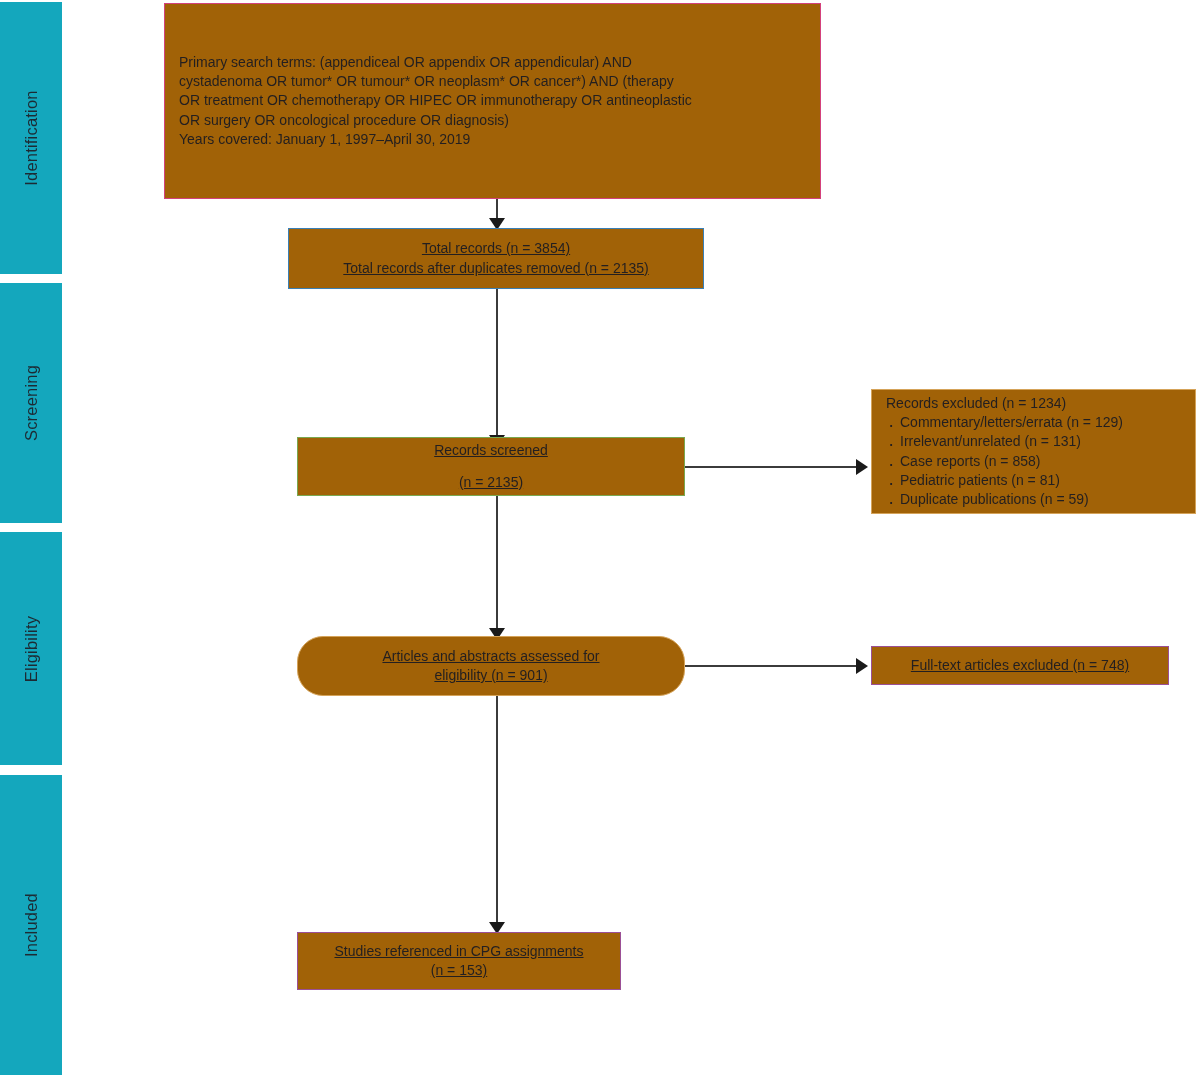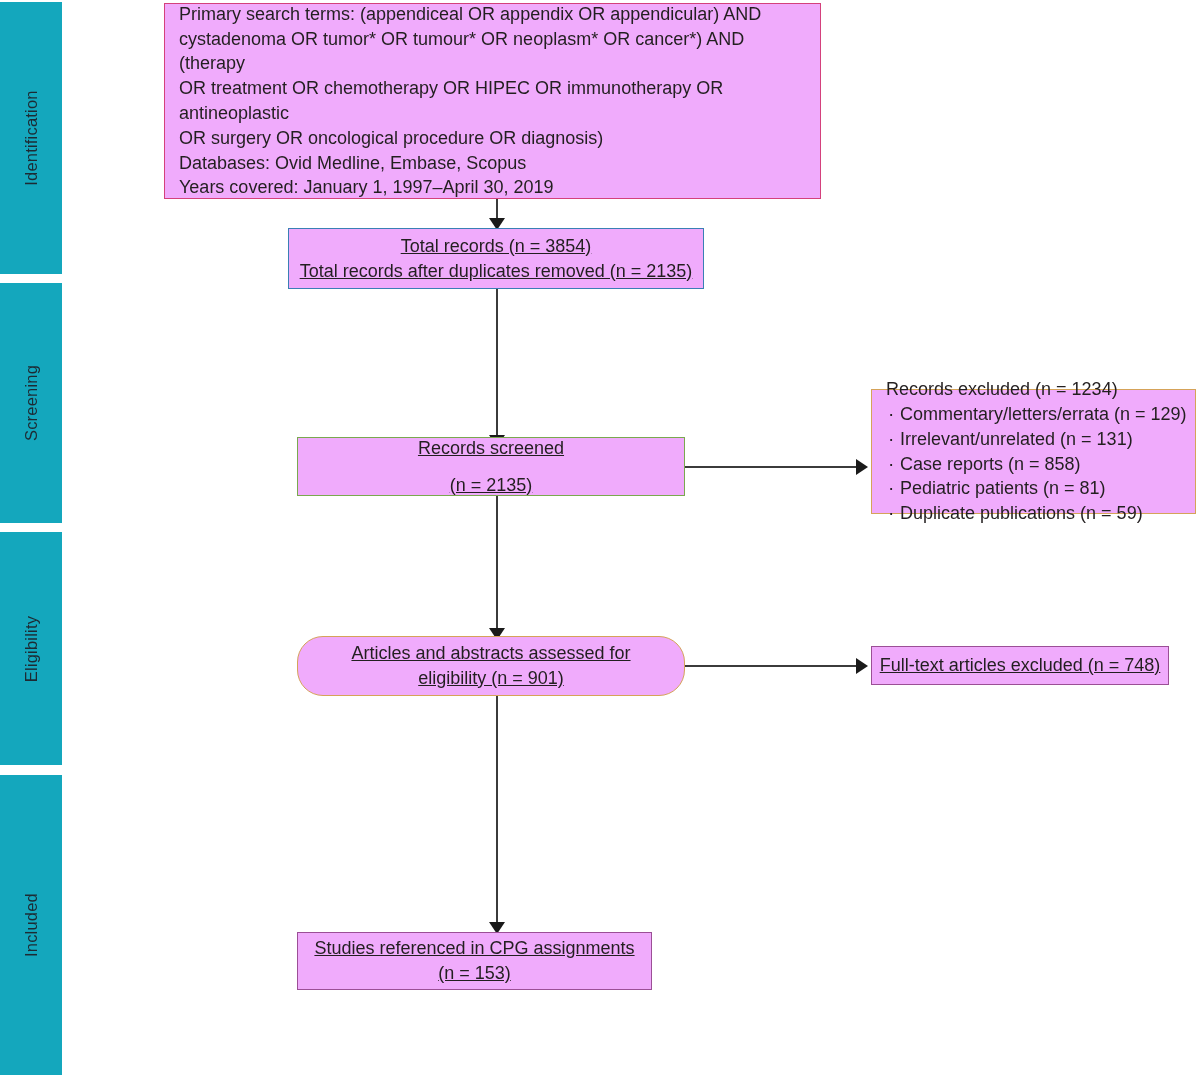--- a/index.html
+++ b/index.html
@@ -35,23 +35,23 @@
     white-space: nowrap;
     font-size: 16.5px;
     letter-spacing: 0.2px;
     color: #1d2a33;
   }
 
   
   .node {
     position: absolute;
     box-sizing: border-box;
-    background: #f0abfc;
+    background: #a16207;
     border: 1.6px solid #888;
-    font-size: 18px;
+    font-size: 14px;
     line-height: 1.38;
     color: #231f20;
     display: flex;
     flex-direction: column;
     justify-content: center;
   }
   .node.center { align-items: center; text-align: center; text-decoration: underline; }
   .node.left   { align-items: flex-start; text-align: left; }
 
   .node .pad-l { padding-left: 14px; }
@@ -120,21 +120,20 @@
   <div class="rail-seg" style="top:775px; height:300px;">
     <span class="rail-label">Included</span>
   </div>
 
   <div class="node left" style="left:164px; top:3px; width:657px; height:196px; border-color:#d4417c;">
     <div class="pad-l pad-r">
       <span class="node-line">Primary search terms: (appendiceal OR appendix OR appendicular) AND</span>
       <span class="node-line">cystadenoma OR tumor* OR tumour* OR neoplasm* OR cancer*) AND (therapy</span>
       <span class="node-line">OR treatment OR chemotherapy OR HIPEC OR immunotherapy OR antineoplastic</span>
       <span class="node-line">OR surgery OR oncological procedure OR diagnosis)</span>
-      <span class="node-line">Databases: Ovid Medline, Embase, Scopus</span>
       <span class="node-line">Years covered: January 1, 1997–April 30, 2019</span>
     </div>
   </div>
 
   <div class="conn v" style="left:496px; top:199px; height:25px;"></div>
   <div class="arrow-down" style="left:489px; top:218px;"></div>
 
   <div class="node center" style="left:288px; top:228px; width:416px; height:61px; border-color:#3a7fb5;">
     <span class="node-line">Total records (n = 3854)</span>
     <span class="node-line">Total records after duplicates removed (n = 2135)</span>
@@ -175,18 +174,18 @@
   <div class="conn h" style="left:685px; top:665px; width:175px;"></div>
   <div class="arrow-right" style="left:856px; top:658px;"></div>
 
   <div class="node center" style="left:871px; top:646px; width:298px; height:39px; border-color:#9b4f96;">
     <span class="node-line">Full-text articles excluded (n = 748)</span>
   </div>
 
   <div class="conn v" style="left:496px; top:696px; height:232px;"></div>
   <div class="arrow-down" style="left:489px; top:922px;"></div>
 
-  <div class="node center" style="left:297px; top:932px; width:355px; height:58px; border-color:#9b4f96;">
+  <div class="node center" style="left:297px; top:932px; width:324px; height:58px; border-color:#9b4f96;">
     <span class="node-line">Studies referenced in CPG assignments</span>
     <span class="node-line">(n = 153)</span>
   </div>
 
 </div>
 
 </body></html>

